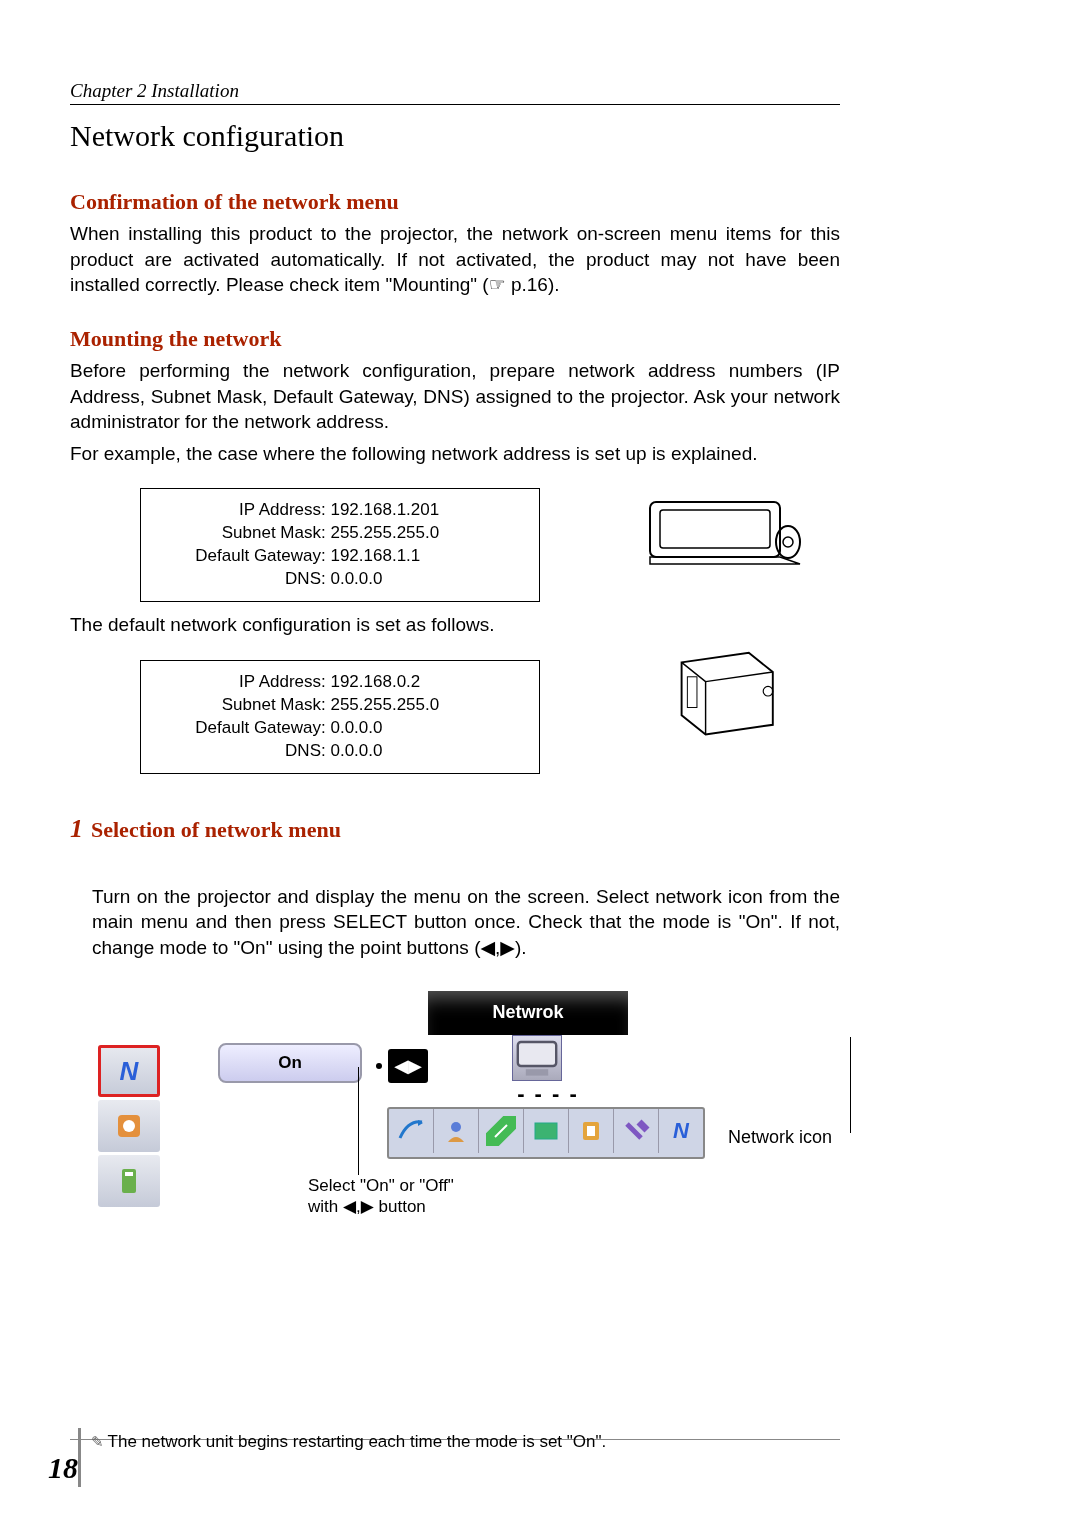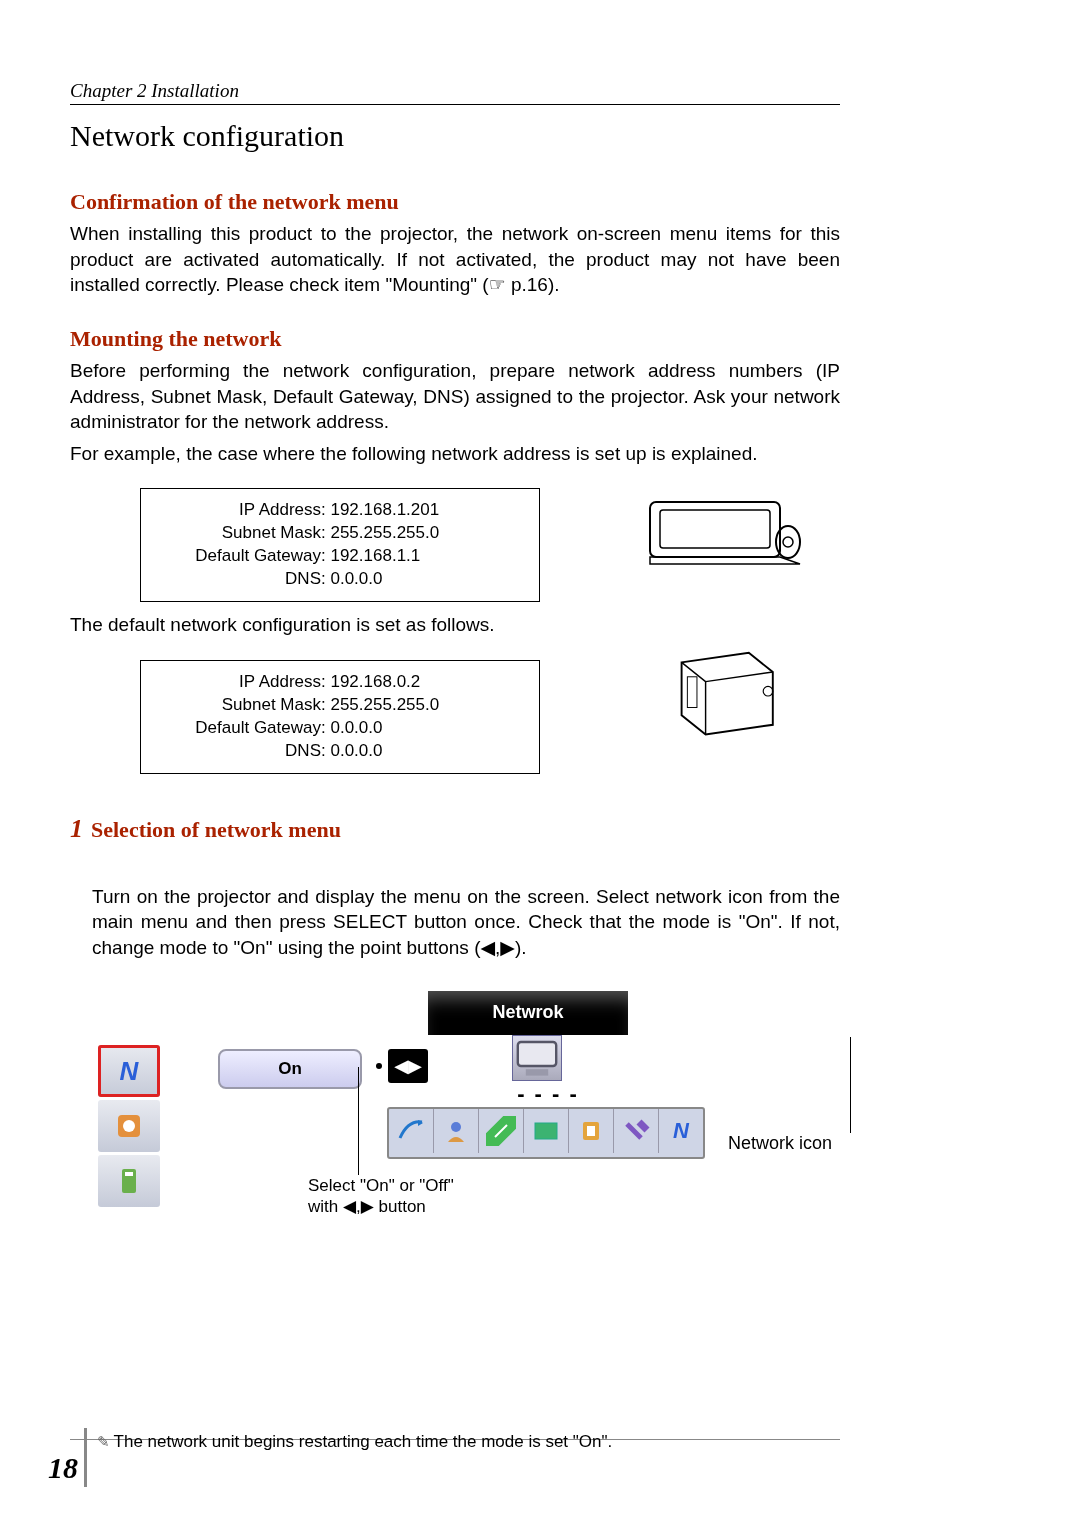--- a/index.html
+++ b/index.html
@@ -153,21 +153,21 @@
   .side-cell {
     height: 52px; width: 62px;
     display: flex; align-items: center; justify-content: center;
     background: linear-gradient(#e8eaf0,#c5cad8);
     margin-bottom: 3px;
     border-radius: 3px;
   }
   .side-cell.red { box-shadow: inset 0 0 0 3px #d22; }
   .osd-on-box {
     position: absolute;
-    top: 58px; left: 120px;
+    top: 52px; left: 120px;
     width: 140px; height: 36px;
     background: linear-gradient(#eef,#cce);
     border: 2px solid #99a;
     border-radius: 8px;
     display: flex; align-items: center; justify-content: center;
     font-size: 17px; font-weight: 600;
   }
   .arrows-btn {
     position: absolute;
     top: 58px; left: 278px;
@@ -184,21 +184,21 @@
     width: 1px; height: 108px;
     background: #000;
   }
   .pointer-text {
     position: absolute;
     top: 185px; left: 210px;
     font-size: 17px;
   }
   .net-icon-label {
     position: absolute;
-    top: 142px; left: 630px;
+    top: 136px; left: 630px;
     font-size: 18px;
   }
   .net-icon-line {
     position: absolute;
     top: 46px; left: 752px;
     width: 1px; height: 96px;
     background: #000;
   }
   .footnote-hr {
     border-top: 1px solid #888;
@@ -211,21 +211,20 @@
     bottom: 40px;
     left: 48px;
   }
   .page-num {
     font-family: Georgia, 'Times New Roman', serif;
     font-style: italic;
     font-weight: bold;
     font-size: 30px;
     margin-right: 10px;
     border-right: 3px solid #888;
-    padding-right: 6px;
     line-height: 1.3;
     padding-top: 20px;
   }
   .footnote {
     font-size: 17px;
     padding-top: 4px;
   }
   .pencil { font-size: 15px; margin-right: 4px; color:#666;}
 </style>
 </head>

